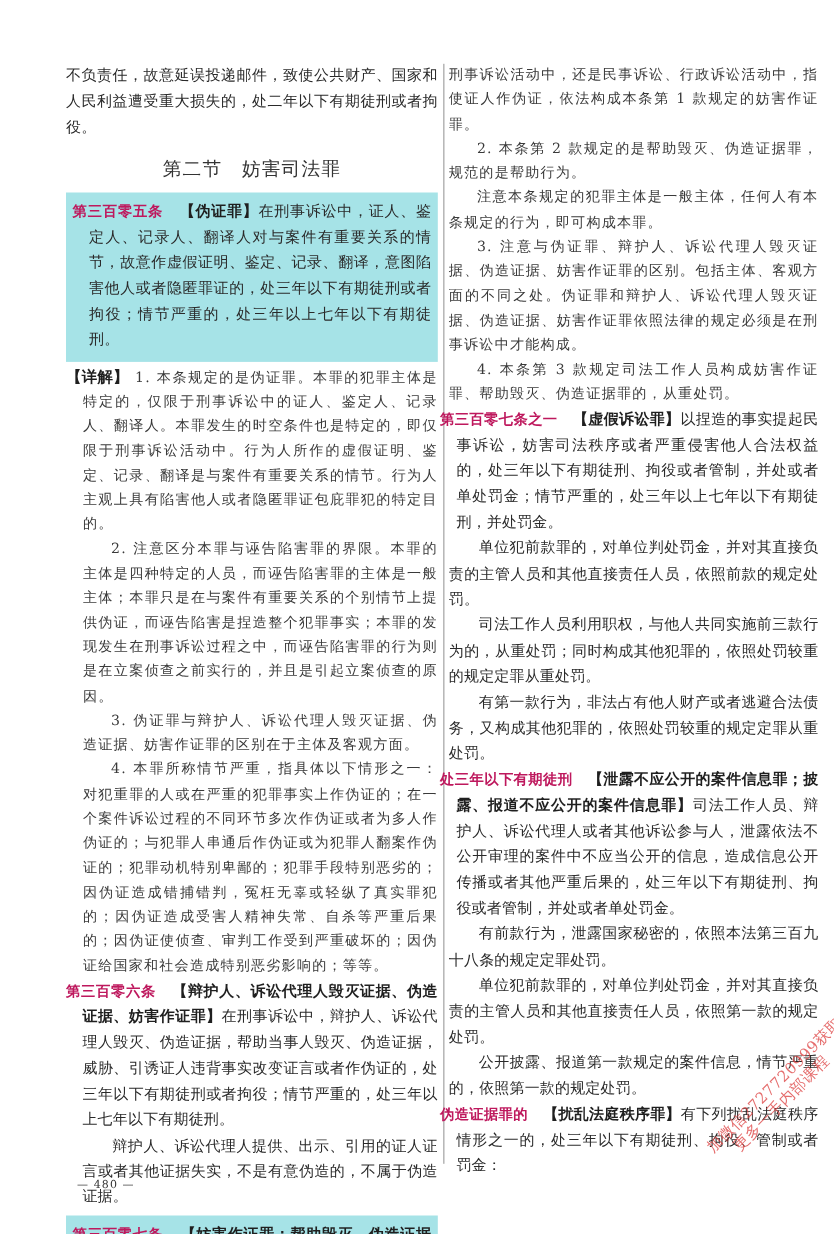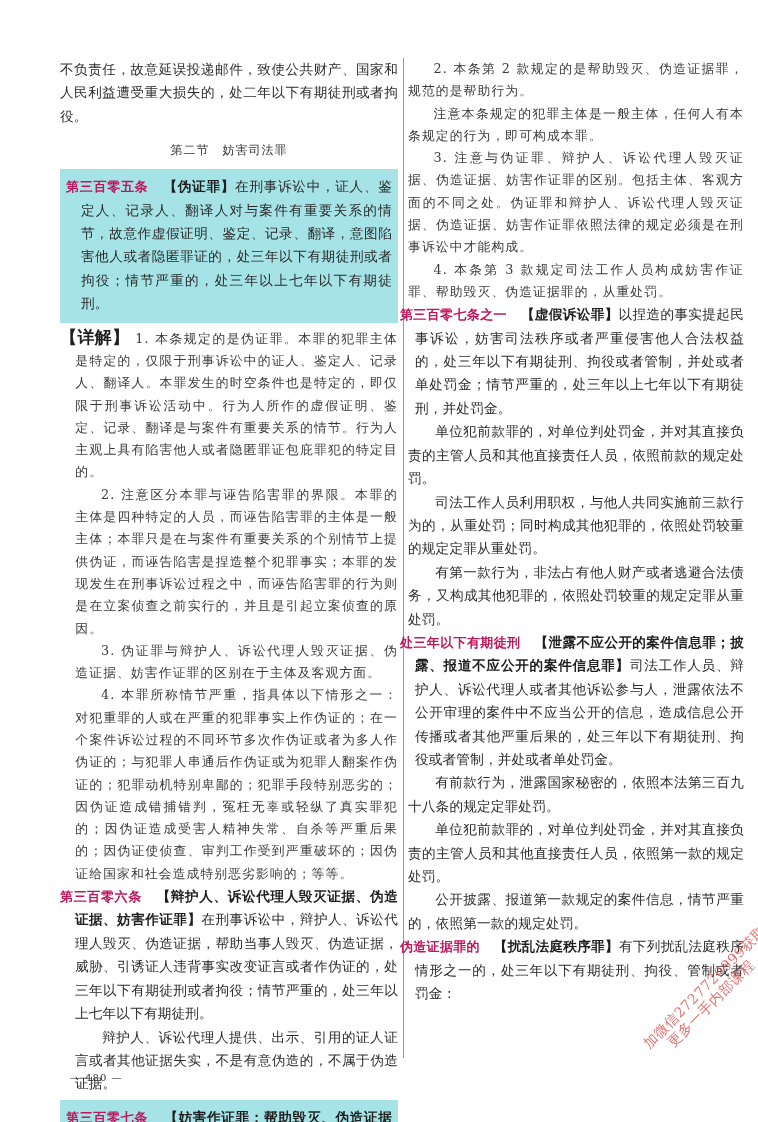--- a/index.html
+++ b/index.html
@@ -8,25 +8,25 @@
   .col{position:absolute;top:58px;}
   .col-left{left:60px;width:338px;}
   .col-right{left:408px;width:336px;}
   .divider{position:absolute;left:403px;top:58px;width:1px;height:1000px;background:#9a9a9a;}
   p{margin:0;}
   .t{font-size:13.6px;line-height:23.4px;letter-spacing:0.2px;text-align:justify;}
   .n{font-size:12.8px;line-height:22.3px;color:#3a3a3a;letter-spacing:1.1px;text-align:justify;}
   .ind{text-indent:2em;}
   .hang{padding-left:1.1em;text-indent:-1.1em;}
   .hang2{padding-left:1.2em;text-indent:-1.2em;}
-  .sect{text-align:center;font-size:12px;letter-spacing:1px;margin:14px 0 10px 0;color:#333;}
+  .sect{text-align:center;font-size:17px;letter-spacing:1px;margin:14px 0 10px 0;color:#333;}
   .box{background:#a6e3e7;padding:6px 6px 7px 6px;margin:2px 0 0 0;}
   .b{font-family:"DejaVu Sans","Liberation Sans",sans-serif;font-weight:bold;color:#1f1f1f;}
   .head{font-family:"DejaVu Sans","Liberation Sans",sans-serif;font-weight:bold;font-size:13px;color:#be185d;}
-  .tag{font-family:"DejaVu Sans","Liberation Sans",sans-serif;font-weight:bold;font-size:17px;color:#1f1f1f;letter-spacing:0;}
+  .tag{font-family:"DejaVu Sans","Liberation Sans",sans-serif;font-weight:bold;font-size:14px;color:#1f1f1f;letter-spacing:0;}
   .pageno{position:absolute;left:70px;top:1072px;font-size:10px;color:#333;letter-spacing:1px;}
   .wm{position:absolute;left:640px;top:1040px;transform:rotate(-45deg);transform-origin:left top;
       color:rgba(220,60,60,0.75);font-size:14px;line-height:16px;white-space:nowrap;letter-spacing:0.5px;}
   .wm span{display:block;}
   .gap4{margin-top:4px;}
 </style>
 </head>
 <body>
 
 <div class="divider"></div>
@@ -54,20 +54,21 @@
   </div>
 
   <div class="box gap4">
     <p class="t b"><span class="head">第三百零七条</span>&nbsp;&nbsp;&nbsp;<span>【妨害作证罪；帮助毁灭、伪造证据罪】</span></p>
 
   </div>
 
 </div>
 
 <div class="col col-right">
+  <p class="n">刑事诉讼活动中，还是民事诉讼、行政诉讼活动中，指使证人作伪证，依法构成本条第 1 款规定的妨害作证罪。</p>
   <p class="n ind">2. 本条第 2 款规定的是帮助毁灭、伪造证据罪，规范的是帮助行为。</p>
   <p class="n ind">注意本条规定的犯罪主体是一般主体，任何人有本条规定的行为，即可构成本罪。</p>
   <p class="n ind">3. 注意与伪证罪、辩护人、诉讼代理人毁灭证据、伪造证据、妨害作证罪的区别。包括主体、客观方面的不同之处。伪证罪和辩护人、诉讼代理人毁灭证据、伪造证据、妨害作证罪依照法律的规定必须是在刑事诉讼中才能构成。</p>
   <p class="n ind">4. 本条第 3 款规定司法工作人员构成妨害作证罪、帮助毁灭、伪造证据罪的，从重处罚。</p>
 
   <div>
     <p class="t hang" style="margin-left:-8px;"><span class="head">第三百零七条之一</span>&nbsp;&nbsp;&nbsp;<span class="b">【虚假诉讼罪】</span><span>以捏造的事实提起民事诉讼，妨害司法秩序或者严重侵害他人合法权益的，处三年以下有期徒刑、拘役或者管制，并处或者单处罚金；情节严重的，处三年以上七年以下有期徒刑，并处罚金。</span></p>
     <p class="t ind">单位犯前款罪的，对单位判处罚金，并对其直接负责的主管人员和其他直接责任人员，依照前款的规定处罚。</p>
     <p class="t ind">司法工作人员利用职权，与他人共同实施前三款行为的，从重处罚；同时构成其他犯罪的，依照处罚较重的规定定罪从重处罚。</p>
     <p class="t ind">有第一款行为，非法占有他人财产或者逃避合法债务，又构成其他犯罪的，依照处罚较重的规定定罪从重处罚。</p>

